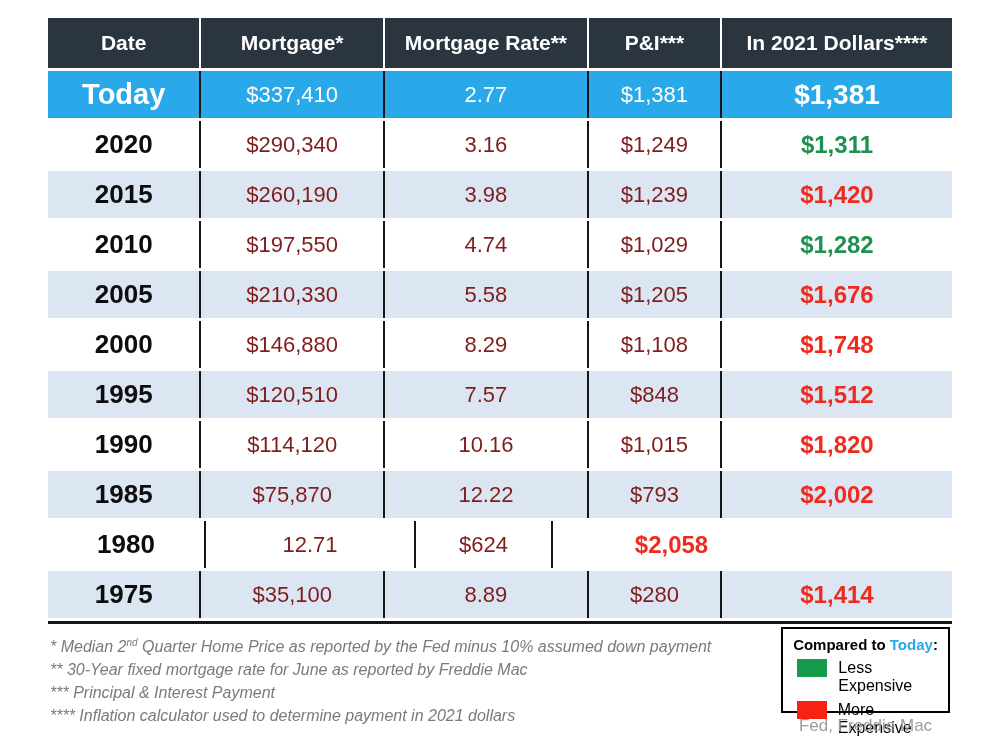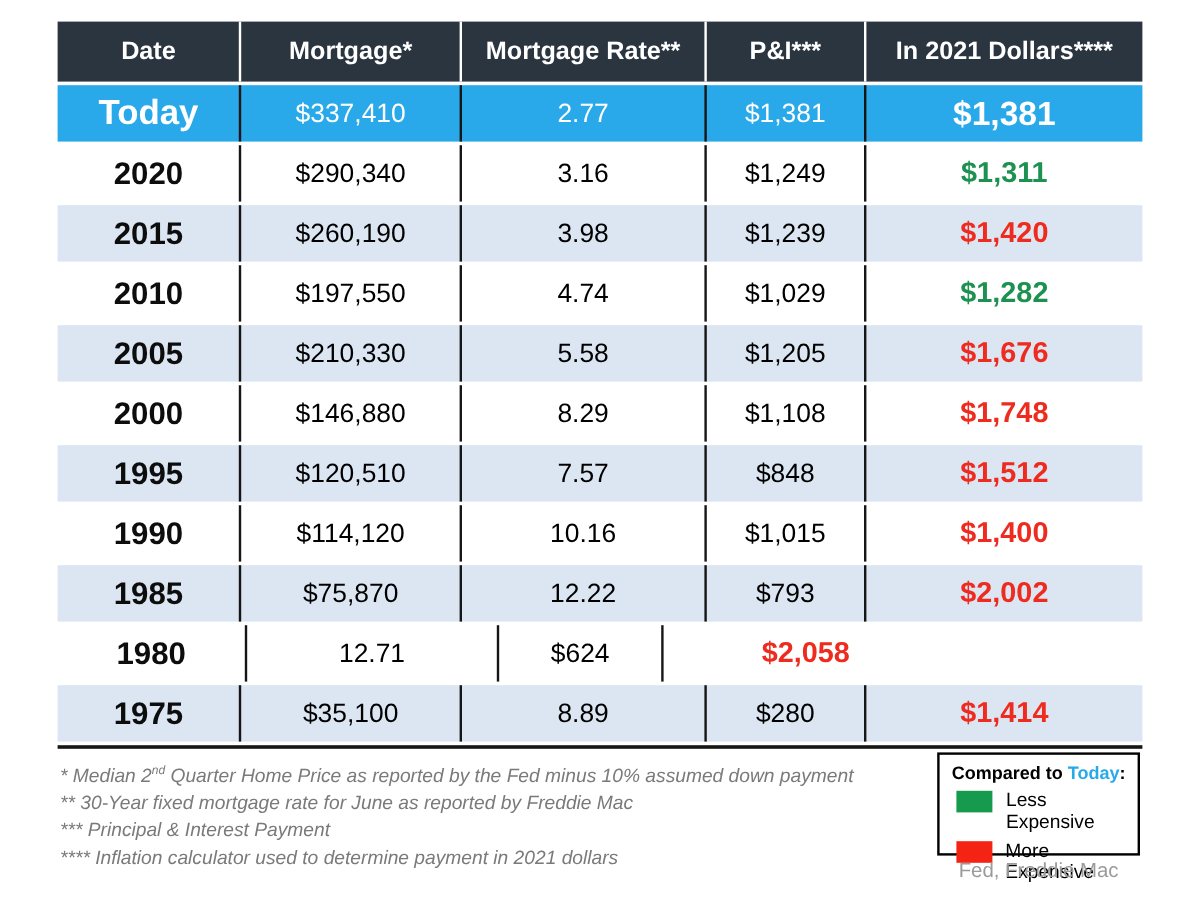--- a/index.html
+++ b/index.html
@@ -8,21 +8,21 @@
 
   
   .table{position:absolute;left:48px;top:18px;width:904px;}
   .thead{display:flex;height:50px;background:#2b3540;margin-bottom:3px;}
   .th{color:#ffffff;font-weight:700;font-size:21px;display:flex;align-items:center;
       justify-content:center;border-right:2px solid #ffffff;box-sizing:border-box;}
   .th:last-child{border-right:none;}
   .trow{display:flex;height:47px;margin-bottom:3px;}
   .td{display:flex;align-items:center;justify-content:center;
       border-right:2px solid #161616;box-sizing:border-box;
-      font-size:22px;color:#000000;}
+      font-size:22px;color:#7f1d1d;}
   .td:last-child{border-right:none;}
   .c0{width:158px}.c1{width:189px}.c2{width:210px}.c3{width:137px}.c4{width:237px}
   .td.c0{font-weight:700;font-size:26px;color:#0d0d0d;}
   .td.c4{font-weight:700;font-size:24px;}
   .bg-white{background:#ffffff;}
   .bg-alt{background:#dbe6f2;}
   .row-today{background:#29a9e9;}
   .row-today .td{color:#ffffff;}
   .row-today .td.c0{font-size:29px;color:#ffffff;}
   .row-today .td.c4{font-size:28px;color:#ffffff;}
@@ -113,21 +113,21 @@
         <div class="td c1">$120,510</div>
         <div class="td c2">7.57</div>
         <div class="td c3">$848</div>
         <div class="td c4 val-red">$1,512</div>
       </div>
       <div class="trow bg-white">
         <div class="td c0">1990</div>
         <div class="td c1">$114,120</div>
         <div class="td c2">10.16</div>
         <div class="td c3">$1,015</div>
-        <div class="td c4 val-red">$1,400</div>
+        <div class="td c4 val-red">$1,820</div>
       </div>
       <div class="trow bg-alt">
         <div class="td c0">1985</div>
         <div class="td c1">$75,870</div>
         <div class="td c2">12.22</div>
         <div class="td c3">$793</div>
         <div class="td c4 val-red">$2,002</div>
       </div>
       <div class="trow bg-white">
         <div class="td c0">1980</div>

